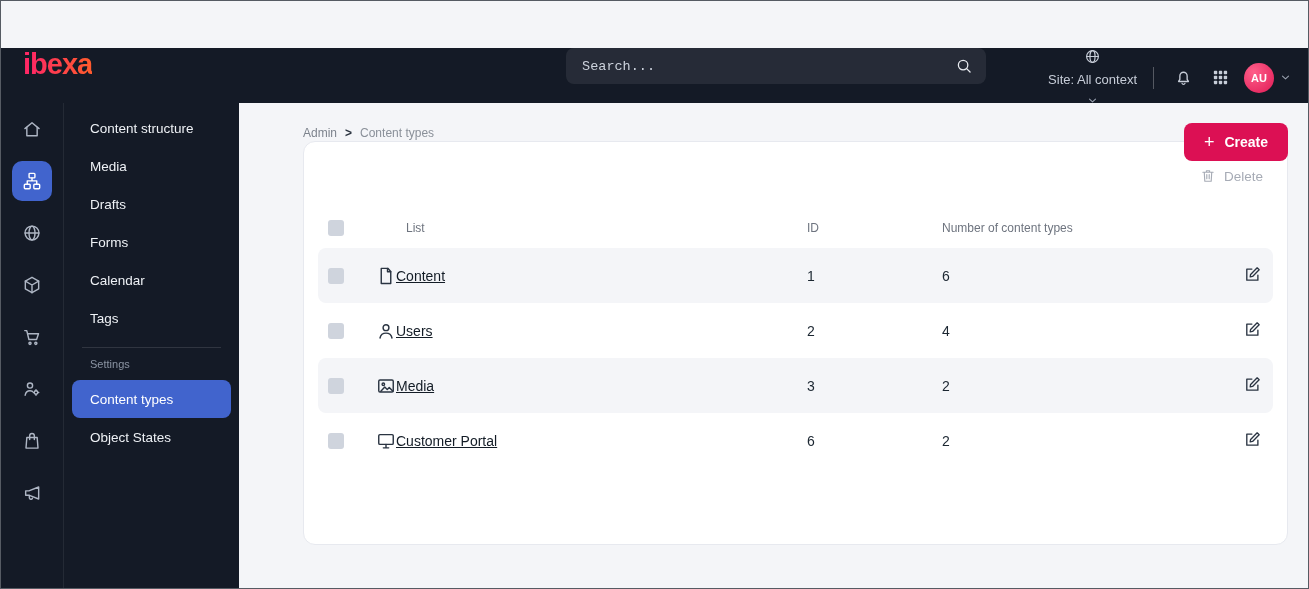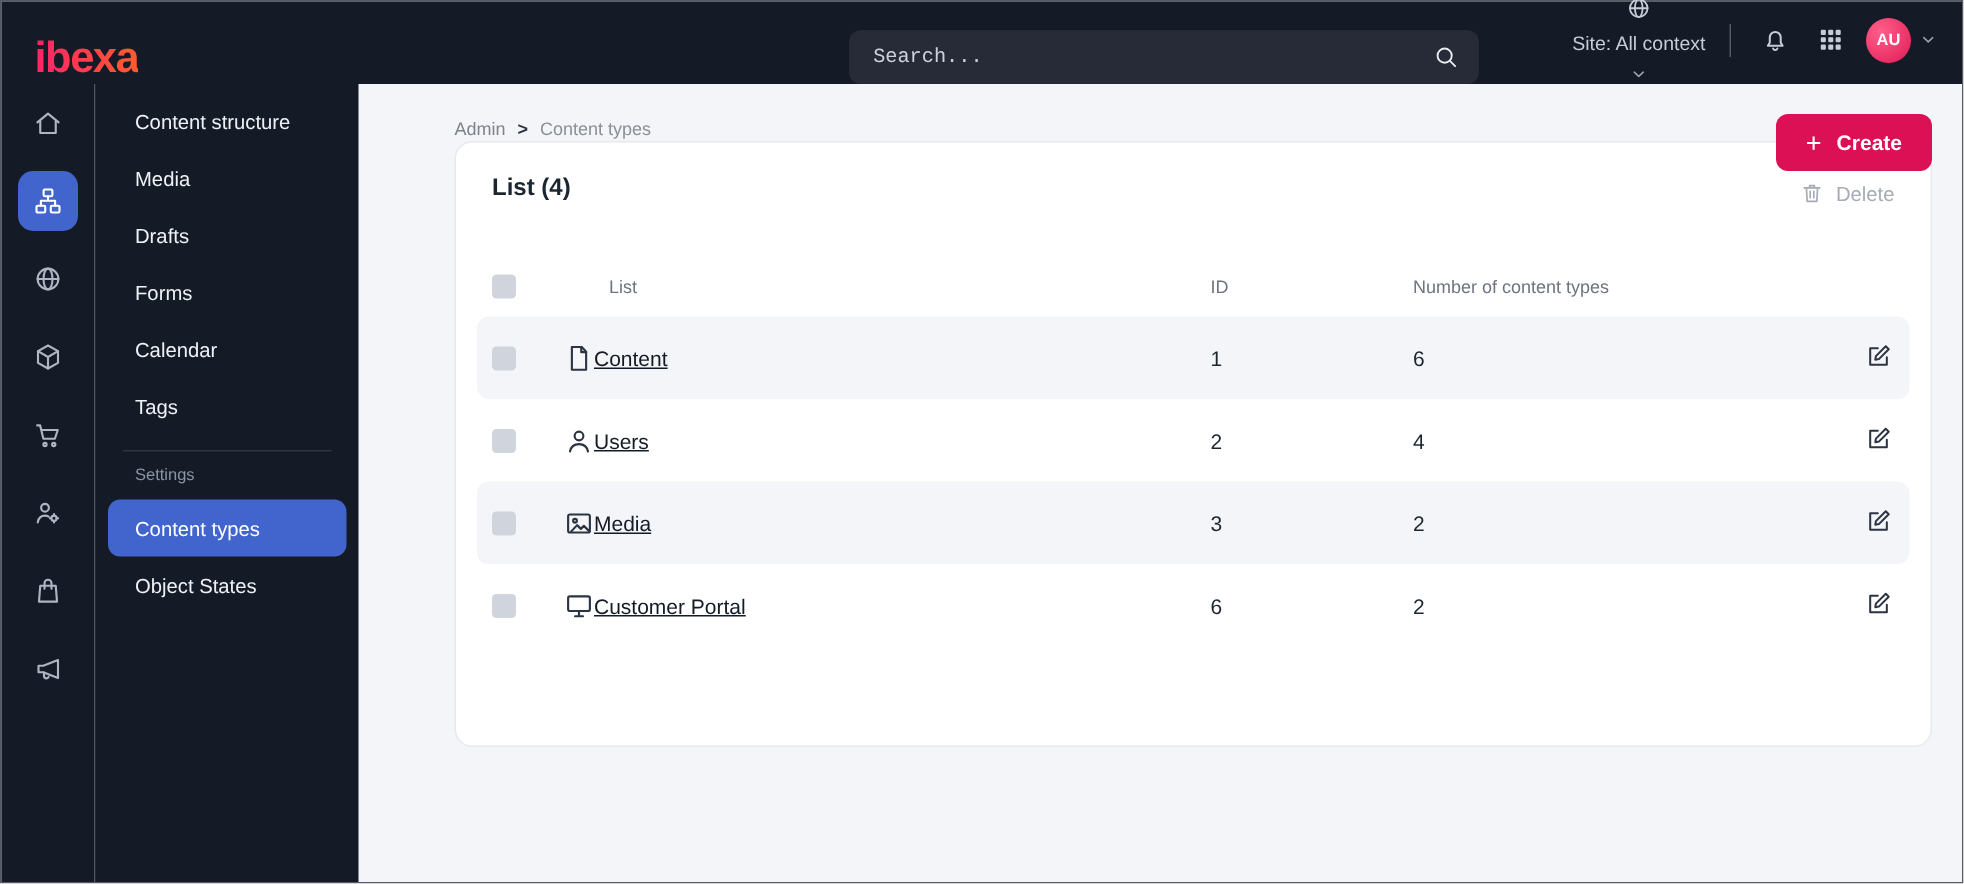--- a/index.html
+++ b/index.html
@@ -1,21 +1,21 @@
 <!DOCTYPE html>
 <html><head>
 <meta charset="utf-8">
 <style>
   * { margin:0; padding:0; box-sizing:border-box; }
   html,body { width:1309px; height:589px; }
   body { font-family:"Liberation Sans", sans-serif; background:#fff; overflow:hidden; }
   .frame { width:1309px; height:589px; border:1px solid #565b63; display:flex; flex-direction:column; background:#f4f5f8; }
 
   
-  .topbar { height:55px; background:#141a26; display:flex; align-items:flex-end; flex-shrink:0; }
+  .topbar { height:55px; background:#141a26; display:flex; align-items:flex-start; flex-shrink:0;margin-top:47px; }
   .topbar-left { width:238px; flex-shrink:0; padding-left:22px; }
   .logo { font-size:29px; font-weight:800; letter-spacing:-1px; background:linear-gradient(90deg,#ff2864 10%,#ff5a2f 95%);
           -webkit-background-clip:text; background-clip:text; color:transparent; cursor:pointer; display:inline-block; }
   .topbar-center { flex:1; display:flex; align-items:center; min-width:0; }
   .search-box { position:relative; margin-left:auto; margin-right:62px; width:420px;font-family:Liberation Mono, monospace; }
   .search-input { width:100%; height:36px; background:rgba(255,255,255,0.08); border:none; border-radius:8px;
                   color:#e3e7ee; padding:0 44px 0 16px; font-size:13.5px; outline:none; font-family:inherit; }
   .search-input::placeholder { color:#ccd2dc; }
   .search-ic { position:absolute; right:13px; top:9px; width:18px; height:18px; color:#e8ebf0; pointer-events:none; }
   .topbar-right { display:flex; align-items:center; gap:11px; padding-right:16px; color:#c7cdd8; font-size:13px; flex-shrink:0; }
@@ -300,21 +300,20 @@
 
       <button class="create-btn">
         <span class="plus">+</span>
         <span>Create</span>
       </button>
 
 
       <div class="card">
         <div class="card-head">
           <div>
-            <div class="list-title">List (4)</div>
           </div>
           <button class="delete-btn">
             <svg>
                 <use href="#sym-trash"></use>
               </svg>
             <span>Delete</span>
           </button>
         </div>
 
         <div class="table">

